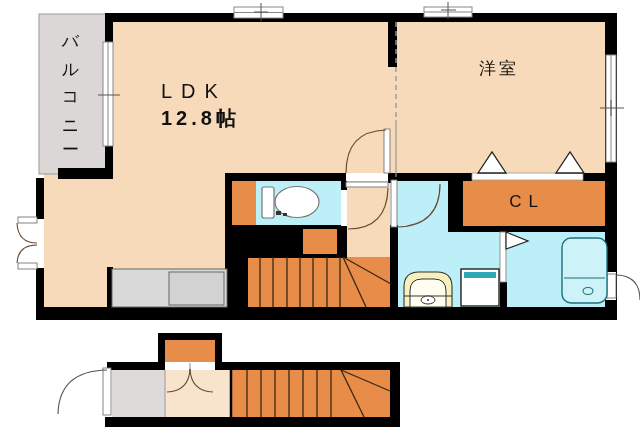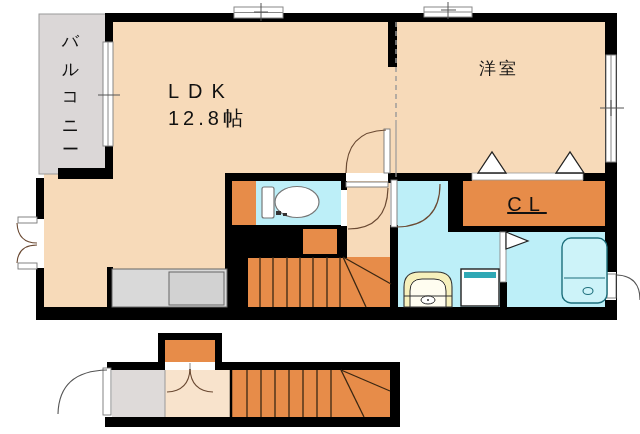--- a/index.html
+++ b/index.html
@@ -9,27 +9,27 @@
     --tub-fill:#CDF3F9; --tub-stroke:#1D6F7C; --door-line:#6B4A33;
     --stair-line:#3A2713; --outline-gray:#888888; --text:#111111;
   }
   html,body{margin:0;padding:0;background:#fff;}
   .plan-wrap{position:relative;width:640px;height:434px;background:#fff;overflow:hidden;
     font-family:"Liberation Sans", sans-serif;color:var(--text);}
   .plan-wrap svg{position:absolute;left:0;top:0;}
   .lbl{position:absolute;color:var(--text);font-weight:500;line-height:1.35;white-space:nowrap;}
   .lbl-balcony{left:58px;top:22px;height:152px;writing-mode:vertical-rl;text-orientation:mixed;
     font-size:17px;letter-spacing:10px;}
-  .lbl-ldk{left:161px;top:78px;font-size:20px;margin-left:7px;}
+  .lbl-ldk{left:161px;top:78px;font-size:20px;}
   .lbl-ldk .l1{letter-spacing:9px;}
-  .lbl-ldk .l2{letter-spacing:4px;}
+  .lbl-ldk .l2{letter-spacing:4px;font-weight:bold;}
   .lbl-yoshitsu{left:446px;top:58px;width:106px;text-align:center;font-size:17px;}
   .lbl-yoshitsu .l1{letter-spacing:3px;}
   .lbl-yoshitsu .l2{letter-spacing:2px;}
-  .lbl-cl{left:463px;top:191px;width:128px;text-align:center;font-size:20px;letter-spacing:7px;text-decoration:underline;}
+  .lbl-cl{left:463px;top:191px;width:128px;text-align:center;font-size:17px;letter-spacing:7px;}
 </style>
 </head>
 <body>
 
 <div class="plan-wrap">
 <svg width="640" height="434" viewBox="0 0 640 434">
 
   <g>
     <rect x="113" y="20" width="284" height="158" fill="var(--floor-room)"></rect>
     <rect x="44" y="170" width="188" height="137" fill="var(--floor-room)"></rect>

